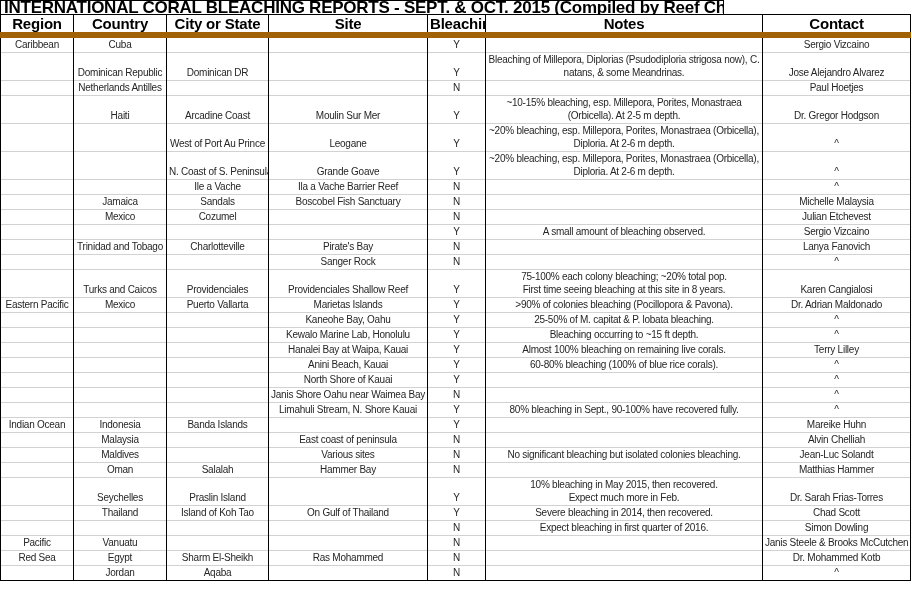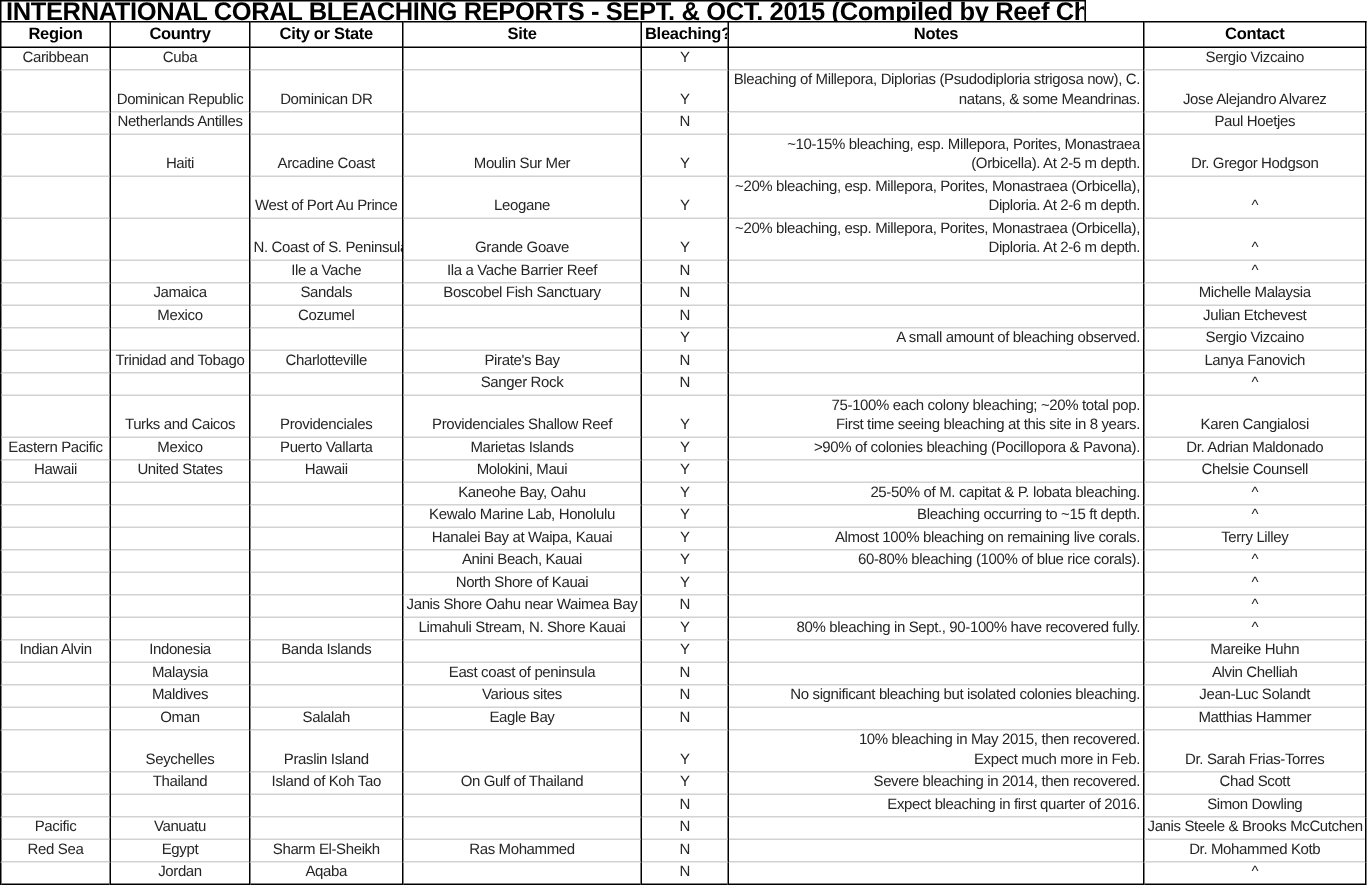--- a/index.html
+++ b/index.html
@@ -20,41 +20,41 @@
   }
   table {
     border-collapse:collapse; table-layout:fixed;
     width:910px;
     border:1px solid #000;
   }
   th {
     box-sizing:border-box;
     border:1px solid #000;
     height:17px;
-    font-size:11px; font-weight:700; color:#000;
+    font-size:15px; font-weight:700; color:#000;
     text-align:center; vertical-align:middle;
     letter-spacing:-0.2px;
     padding:0 2px; overflow:hidden; white-space:nowrap;
   }
   td {
     box-sizing:border-box;
     border-left:1px solid #000; border-right:1px solid #000;
     border-top:1px solid #d2d2d2;
     font-size:10px; color:#262626;
     letter-spacing:-0.25px;
     line-height:13px;
     vertical-align:bottom;
     padding:0 2px 1px 2px;
     overflow:hidden; white-space:nowrap;
     text-align:center;
   }
   tbody tr { height:14px; }
   tbody tr.tall { height:28px; }
-  tbody tr:first-child td { border-top:1px solid #a16207; }
-  td.col-notes { text-align:right; white-space:pre-line; }
+  tbody tr:first-child td { border-top:6px solid #a16207; }
+  td.col-notes { text-align:center; white-space:pre-line; }
 </style>
 </head>
 <body>
 
 <div class="sheet">
   <div class="title">INTERNATIONAL CORAL BLEACHING REPORTS - SEPT. &amp; OCT. 2015 (Compiled by Reef Check)</div>
   <table>
     <colgroup>
       <col style="width:73px">
         <col style="width:93px">
@@ -201,29 +201,20 @@
         <tr>
           <td class="col-region">Eastern Pacific</td>
           <td class="col-country">Mexico</td>
           <td class="col-city">Puerto Vallarta</td>
           <td class="col-site">Marietas Islands</td>
           <td class="col-bleaching">Y</td>
           <td class="col-notes">&gt;90% of colonies bleaching (Pocillopora &amp; Pavona).</td>
           <td class="col-contact">Dr. Adrian Maldonado</td>
         </tr>
         <tr>
-          <td class="col-region">Hawaii</td>
-          <td class="col-country">United States</td>
-          <td class="col-city">Hawaii</td>
-          <td class="col-site">Molokini, Maui</td>
-          <td class="col-bleaching">Y</td>
-          <td class="col-notes"></td>
-          <td class="col-contact">Chelsie Counsell</td>
-        </tr>
-        <tr>
           <td class="col-region"></td>
           <td class="col-country"></td>
           <td class="col-city"></td>
           <td class="col-site">Kaneohe Bay, Oahu</td>
           <td class="col-bleaching">Y</td>
           <td class="col-notes">25-50% of M. capitat &amp; P. lobata bleaching.</td>
           <td class="col-contact">^</td>
         </tr>
         <tr>
           <td class="col-region"></td>
@@ -273,21 +264,21 @@
         <tr>
           <td class="col-region"></td>
           <td class="col-country"></td>
           <td class="col-city"></td>
           <td class="col-site">Limahuli Stream, N. Shore Kauai</td>
           <td class="col-bleaching">Y</td>
           <td class="col-notes">80% bleaching in Sept., 90-100% have recovered fully.</td>
           <td class="col-contact">^</td>
         </tr>
         <tr>
-          <td class="col-region">Indian Alvin</td>
+          <td class="col-region">Indian Ocean</td>
           <td class="col-country">Indonesia</td>
           <td class="col-city">Banda Islands</td>
           <td class="col-site"></td>
           <td class="col-bleaching">Y</td>
           <td class="col-notes"></td>
           <td class="col-contact">Mareike Huhn</td>
         </tr>
         <tr>
           <td class="col-region"></td>
           <td class="col-country">Malaysia</td>
@@ -303,21 +294,21 @@
           <td class="col-city"></td>
           <td class="col-site">Various sites</td>
           <td class="col-bleaching">N</td>
           <td class="col-notes">No significant bleaching but isolated colonies bleaching.</td>
           <td class="col-contact">Jean-Luc Solandt</td>
         </tr>
         <tr>
           <td class="col-region"></td>
           <td class="col-country">Oman</td>
           <td class="col-city">Salalah</td>
-          <td class="col-site">Eagle Bay</td>
+          <td class="col-site">Hammer Bay</td>
           <td class="col-bleaching">N</td>
           <td class="col-notes"></td>
           <td class="col-contact">Matthias Hammer</td>
         </tr>
         <tr class="tall">
           <td class="col-region"></td>
           <td class="col-country">Seychelles</td>
           <td class="col-city">Praslin Island</td>
           <td class="col-site"></td>
           <td class="col-bleaching">Y</td>

